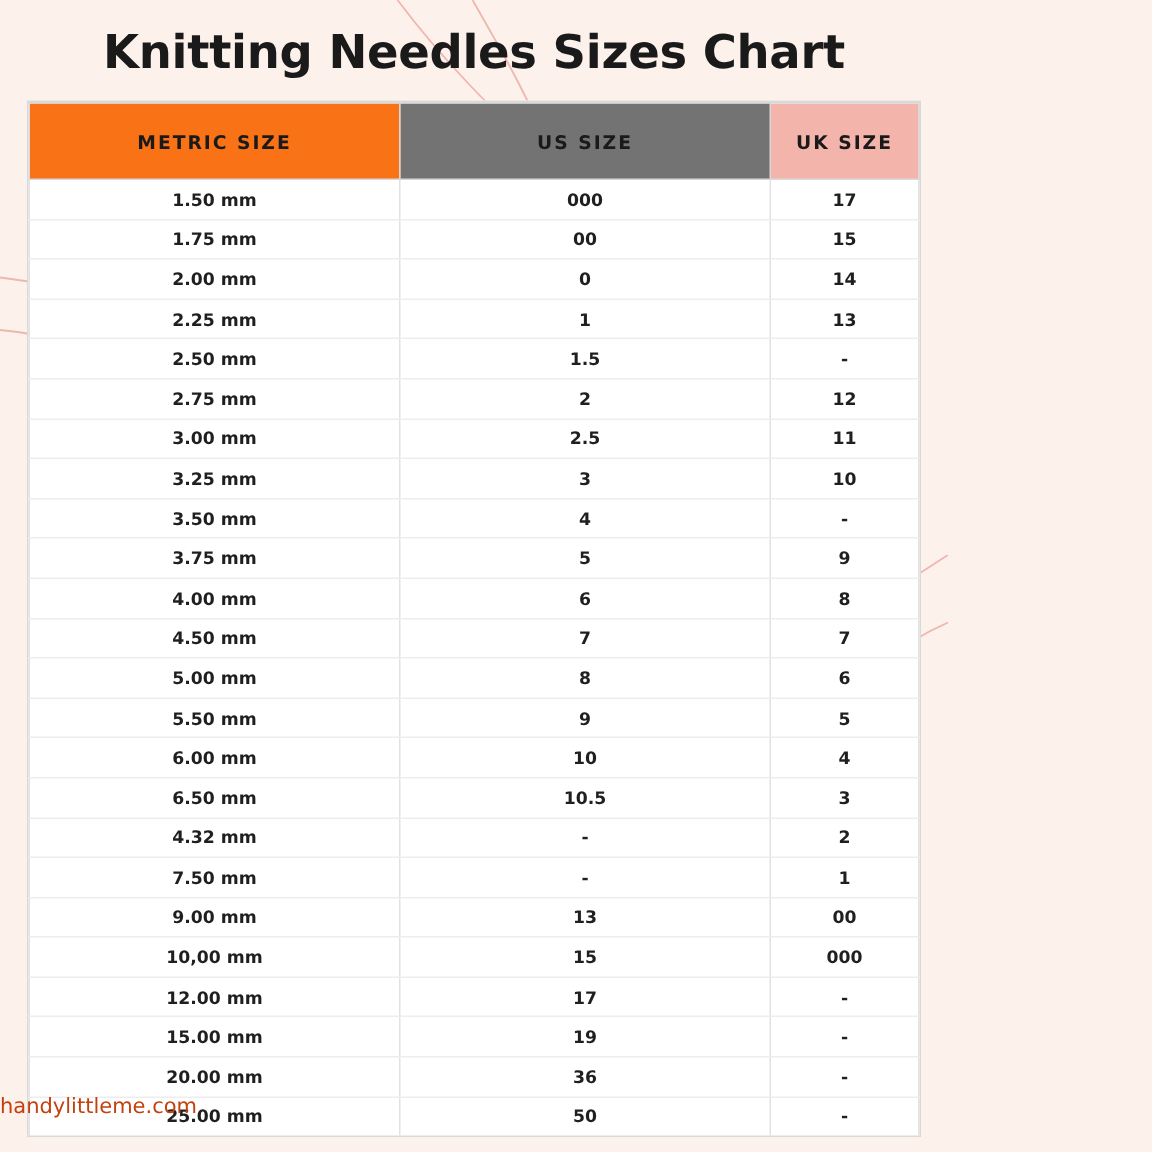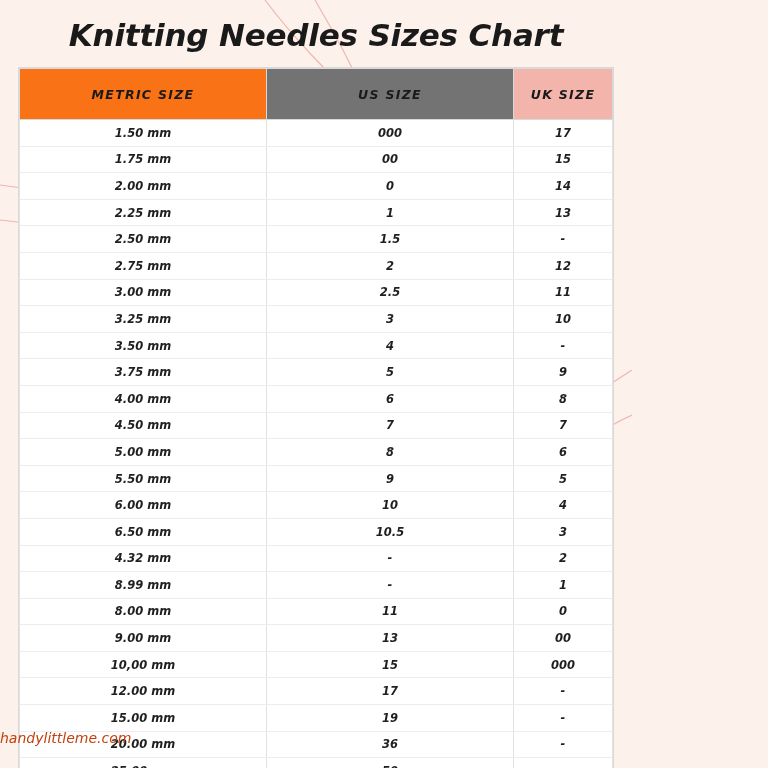--- a/index.html
+++ b/index.html
@@ -12,21 +12,20 @@
     background: #fdf1ec;
     font-family: "Liberation Sans", sans-serif;
     overflow: hidden;
     position: relative;
   }
   .page {
     position: relative;
     width: 632px;
     height: 768px;
     box-sizing: border-box;
-    font-style: italic;
   }
   
   .deco {
     position: absolute;
     pointer-events: none;
     z-index: 0;
   }
   .deco-top {
     top: 0; left: 255px;
   }
@@ -220,28 +219,23 @@
           <td>6.50 mm</td>
           <td>10.5</td>
           <td>3</td>
         </tr>
         <tr>
           <td>4.32 mm</td>
           <td>-</td>
           <td>2</td>
         </tr>
         <tr>
-          <td>8.99 mm</td>
+          <td>7.50 mm</td>
           <td>-</td>
           <td>1</td>
-        </tr>
-        <tr>
-          <td>8.00 mm</td>
-          <td>11</td>
-          <td>0</td>
         </tr>
         <tr>
           <td>9.00 mm</td>
           <td>13</td>
           <td>00</td>
         </tr>
         <tr>
           <td>10,00 mm</td>
           <td>15</td>
           <td>000</td>

